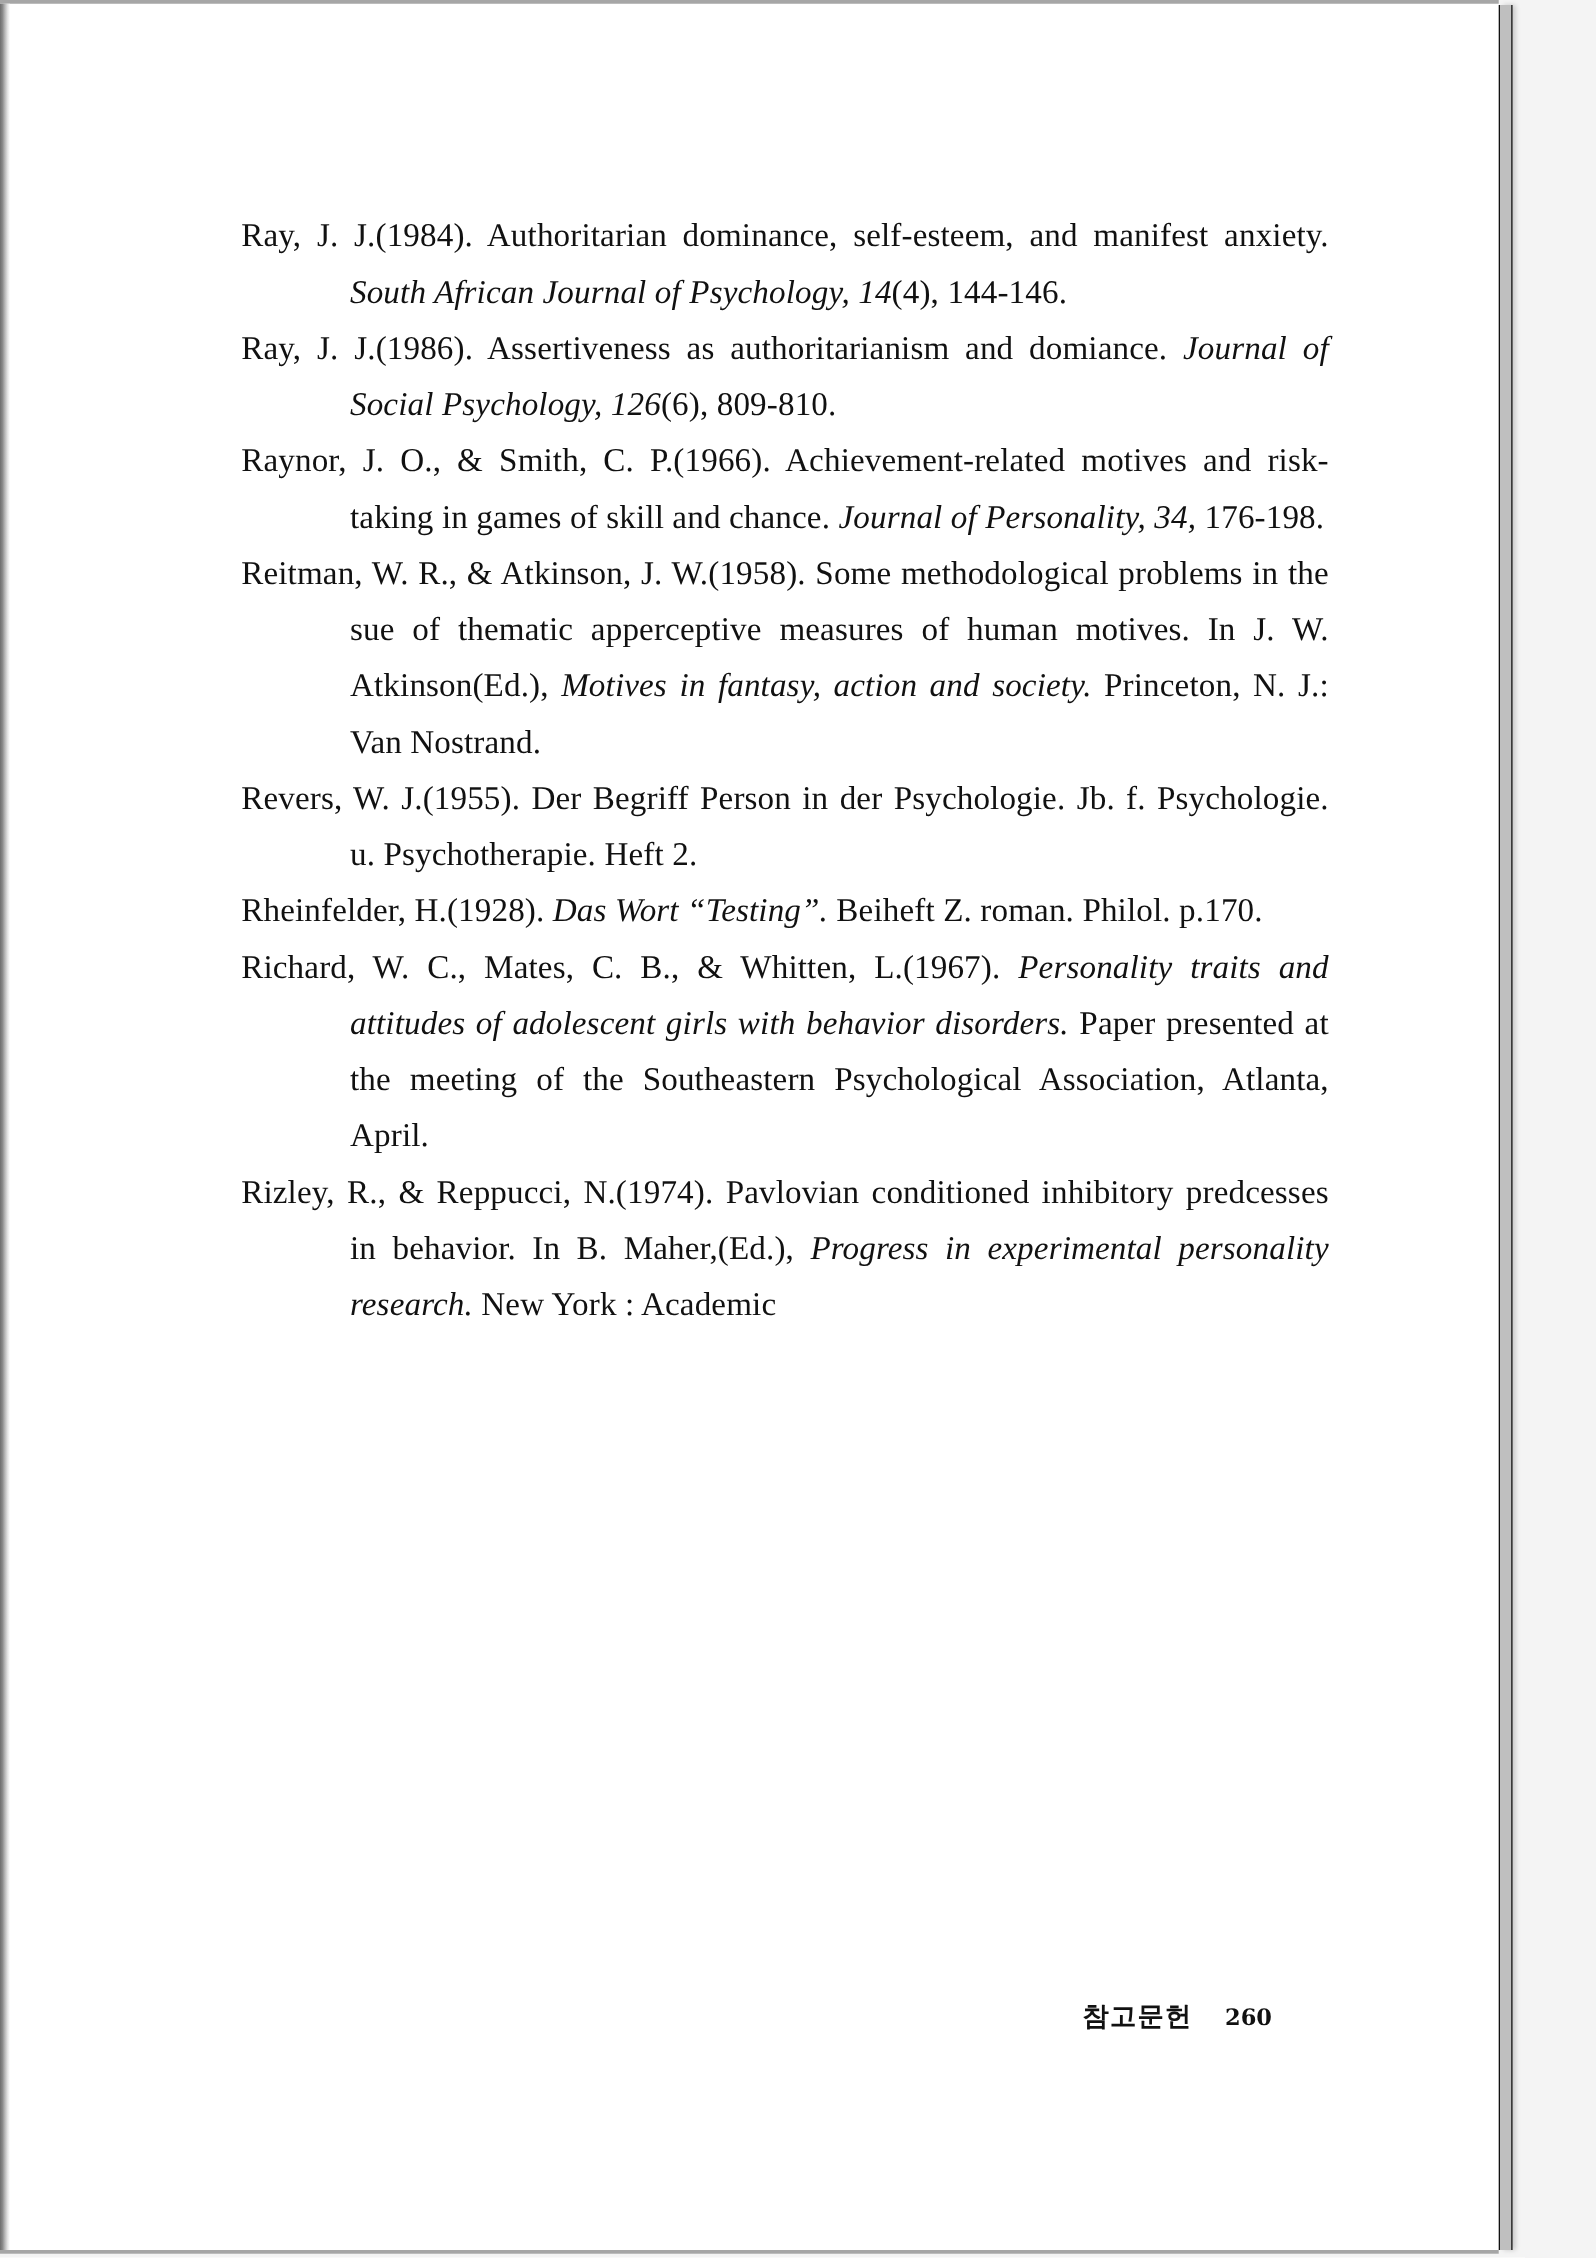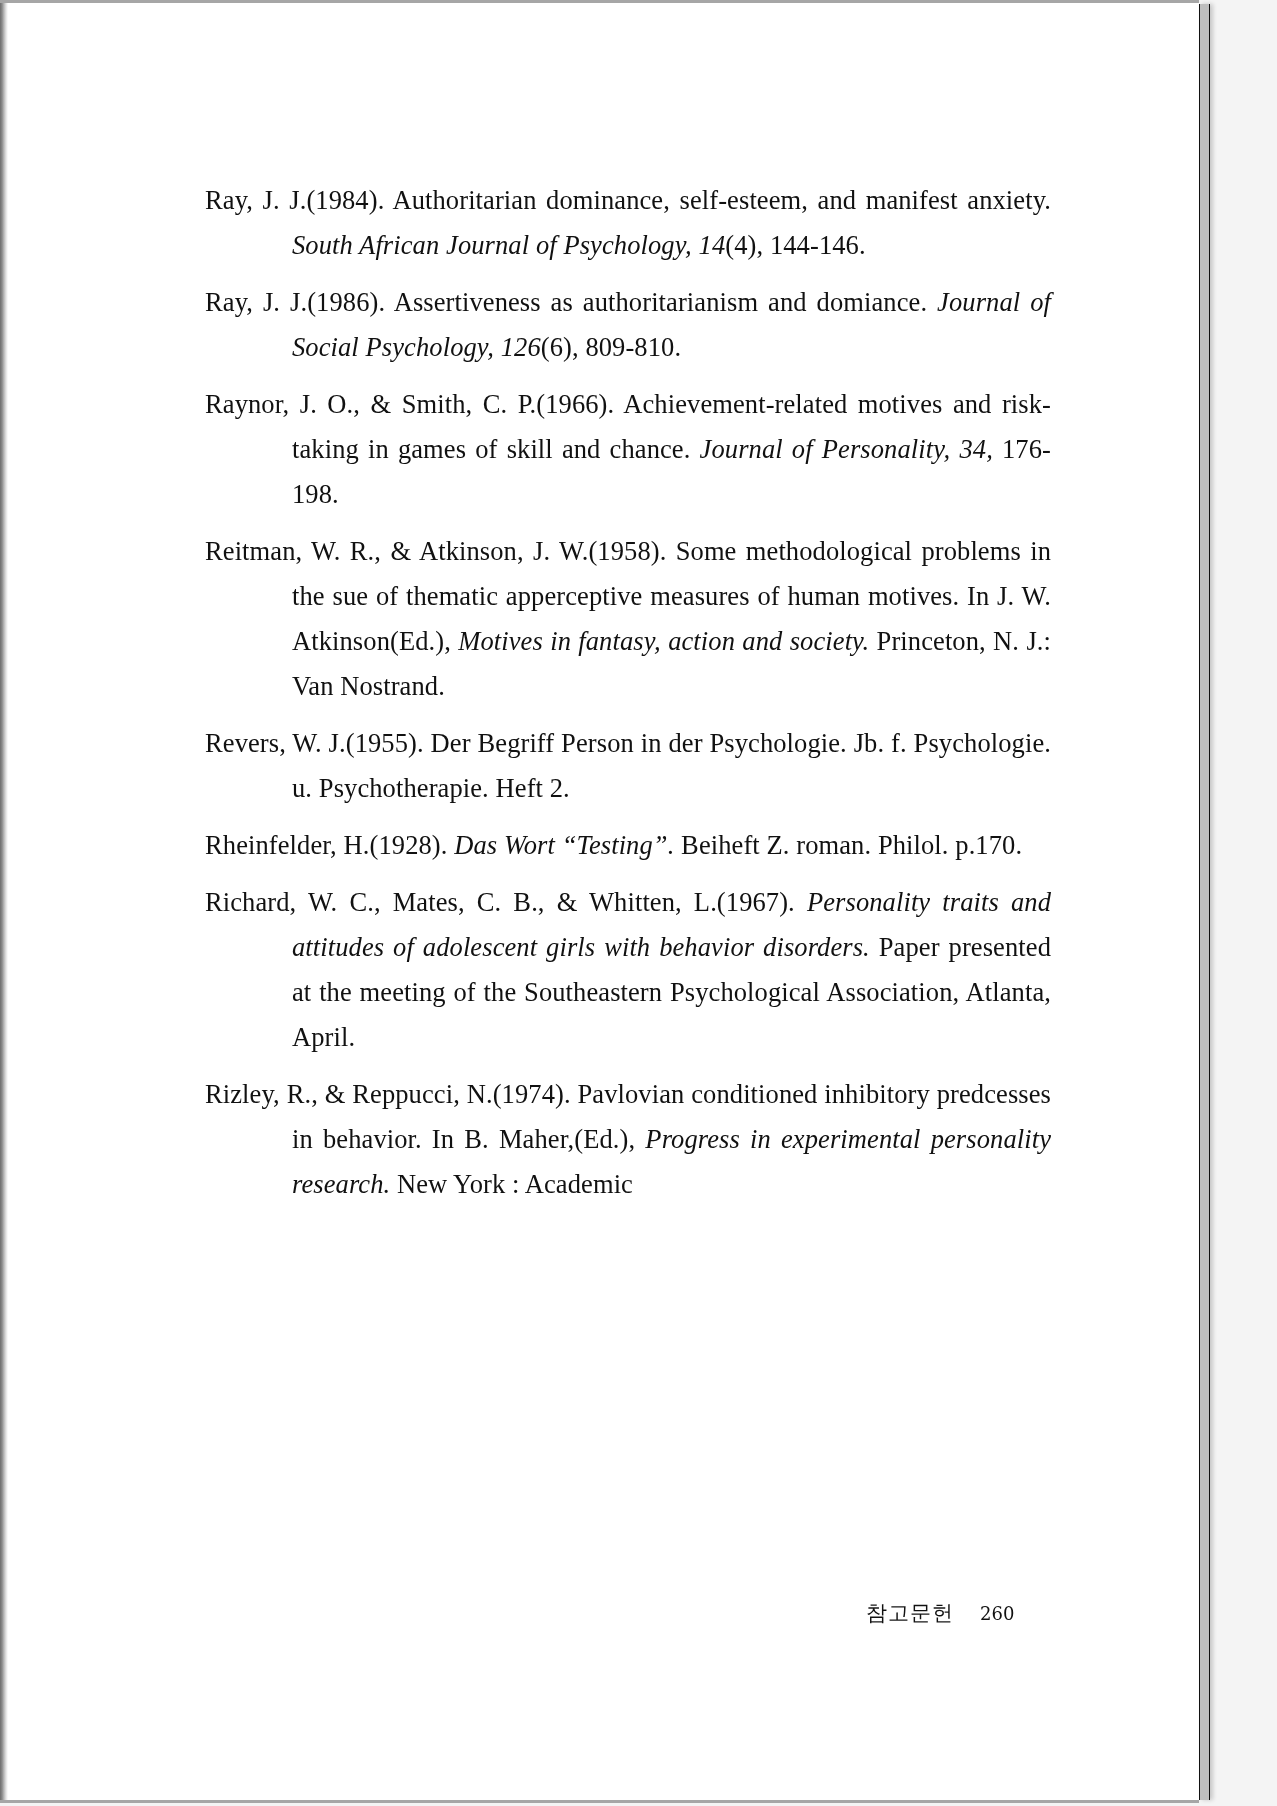--- a/index.html
+++ b/index.html
@@ -52,33 +52,33 @@
       font-size: 26.5px;
       line-height: 45px;
       color: #111;
       letter-spacing: 0.1px;
     }
     .ref {
       padding-left: 87px;
       text-indent: -87px;
       text-align: justify;
       text-align-last: left;
-      margin: 12px;
+      margin: 0;
       font-family: Liberation Serif, serif;
     }
     .ref i {
       font-style: italic;
     }
     .footer {
       position: absolute;
       left: 866px;
       top: 1596px;
       font-size: 22px;
       color: #111;
-      font-weight: normal;
+      font-weight: bold;
       display: flex;
       gap: 26px;
       align-items: baseline;
     }
     .footer .section {
       font-family: "DejaVu Sans", sans-serif;
       font-size: 21px;
       letter-spacing: 1px;
     }
     .footer .pagenum {

